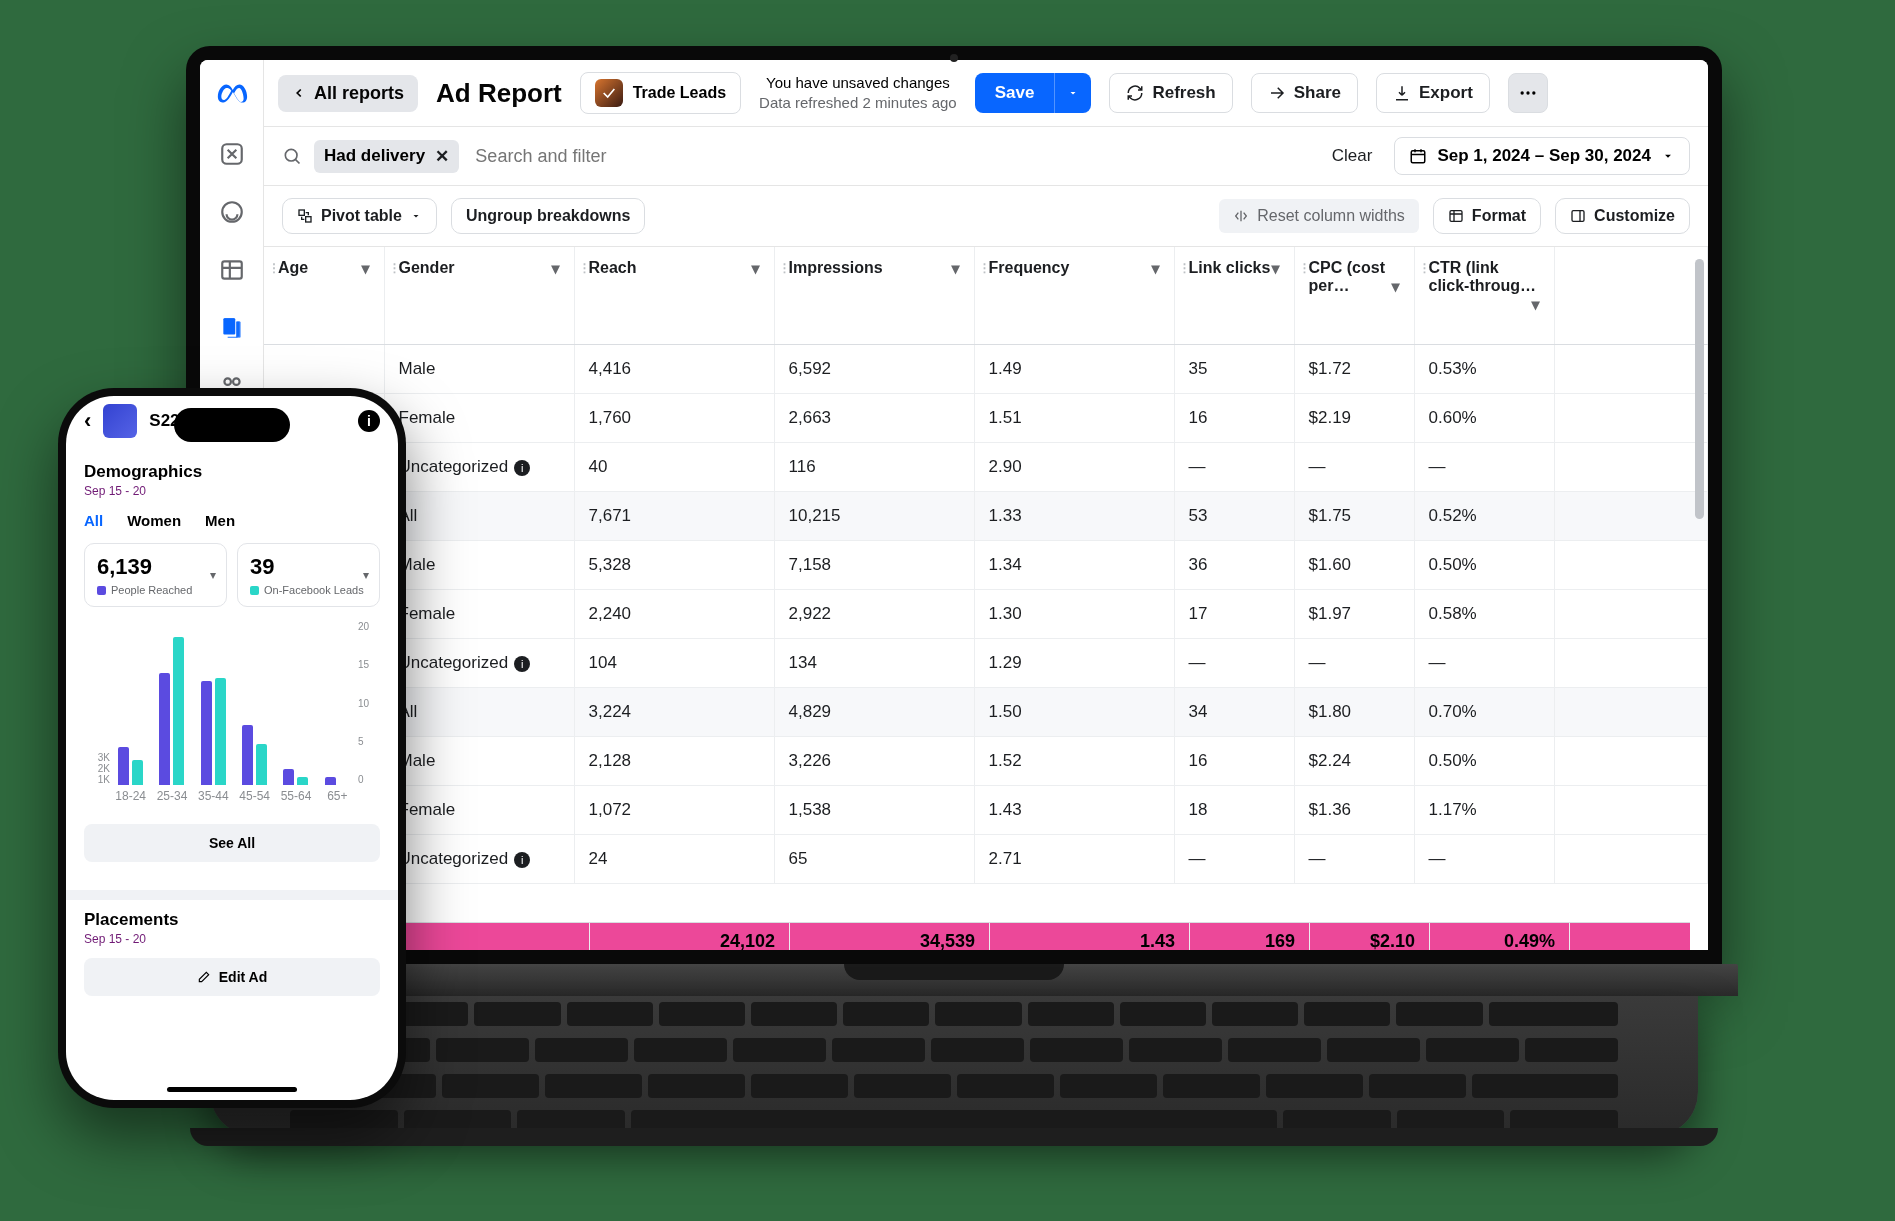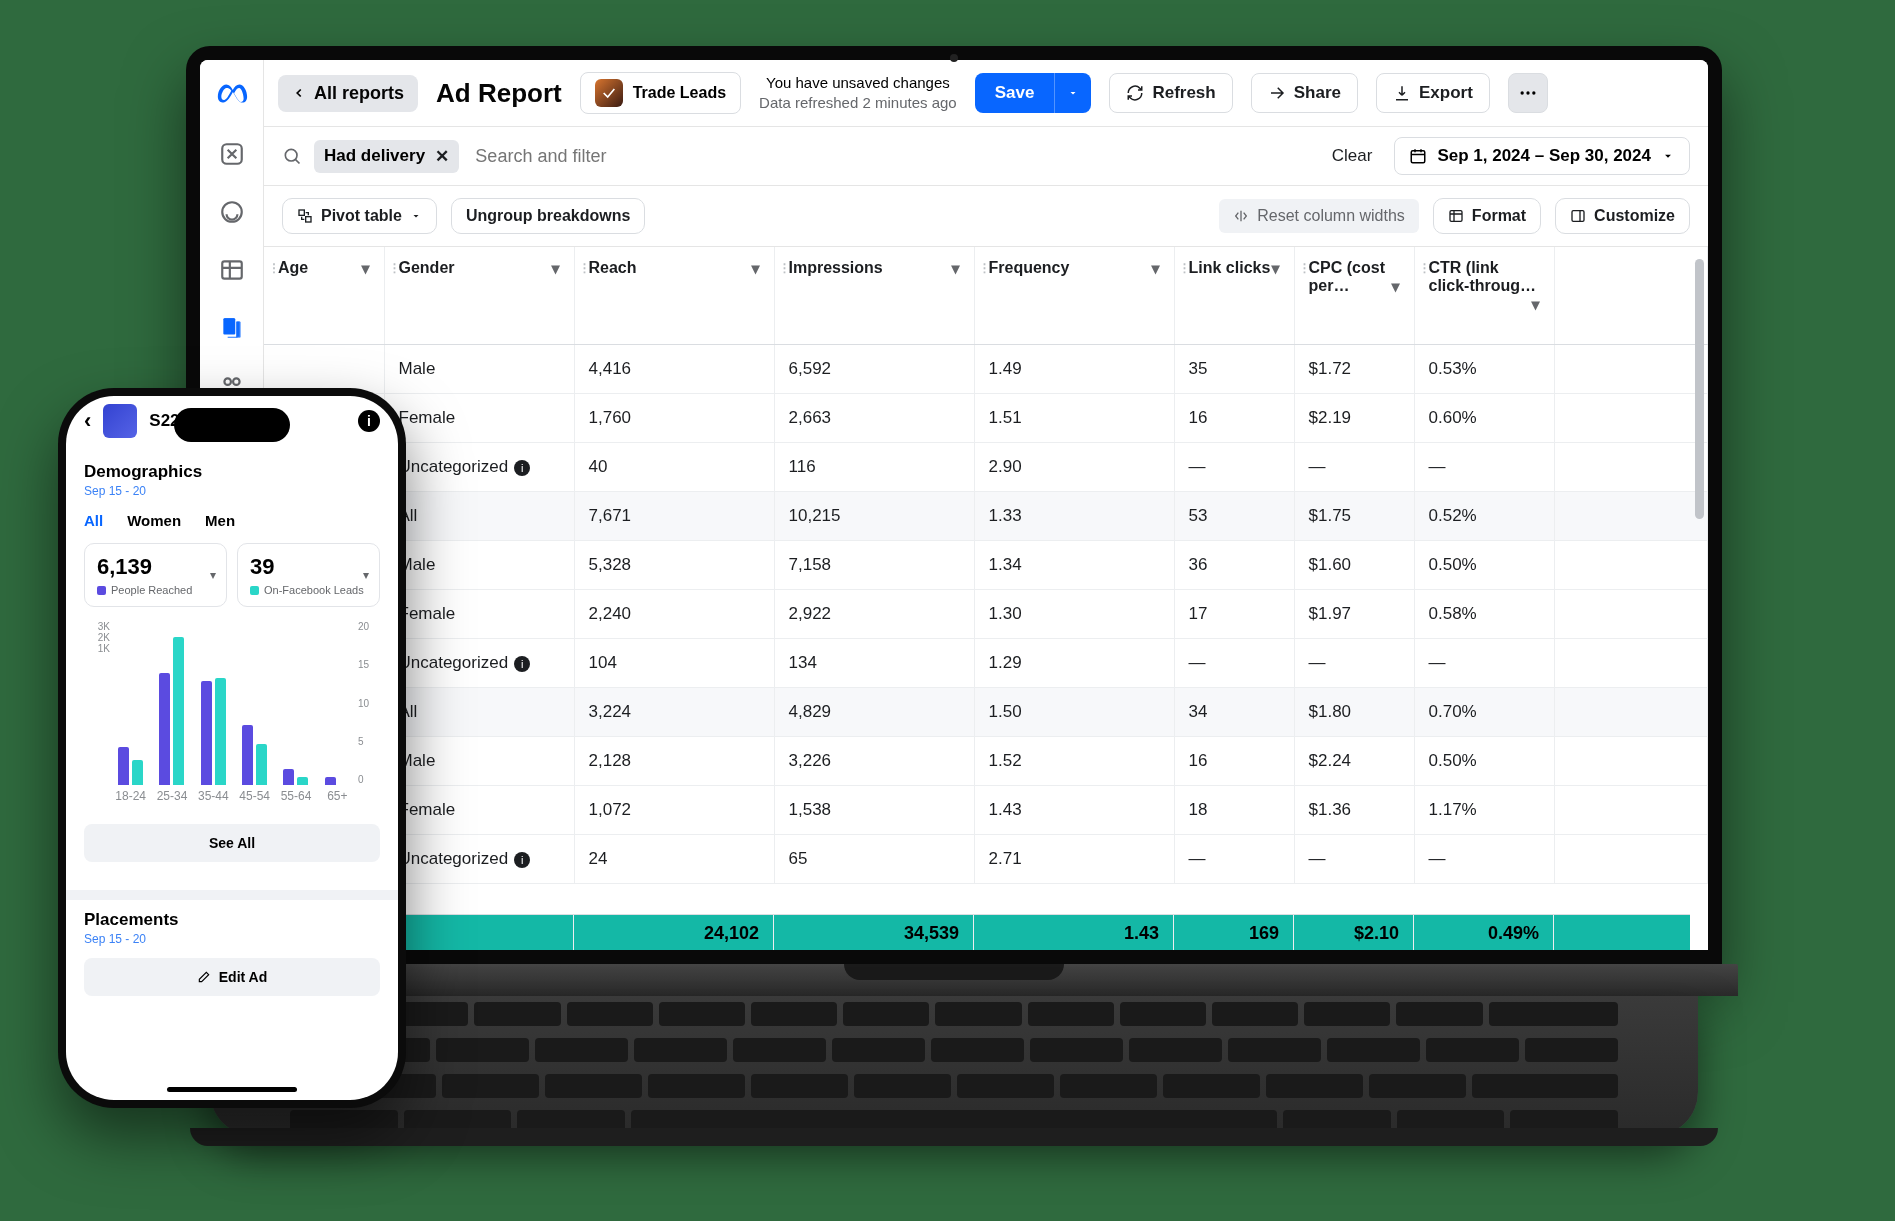--- a/index.html
+++ b/index.html
@@ -100,21 +100,21 @@
     cursor:pointer;
   }
   .report th .caret-d{float:right;color:#65676b;}
   .report th .grip{position:absolute;left:4px;top:14px;color:#bcc0c4;font-size:12px;}
   .report td{
     padding:14px 14px;border-bottom:1px solid #eceef0;border-right:1px solid #eceef0;
     white-space:nowrap;
   }
   tr.group td{background:#f7f8fa;}
   .info-ic{display:inline-block;width:16px;height:16px;border-radius:50%;background:#1c1e21;color:#fff;font-size:11px;line-height:16px;text-align:center;margin-left:6px;}
-  .totals-row{position:absolute;left:0;right:18px;bottom:0;height:36px;background:#14b8a6;border-top:1px solid #dadde1;display:flex;font-weight:800;font-size:18px;}
+  .totals-row{position:absolute;left:16px;right:18px;bottom:0;height:28px;background:#ec4899;border-top:1px solid #dadde1;display:flex;font-weight:800;font-size:18px;}
   .totals-row div{padding:8px 14px;text-align:right;border-right:1px solid #eceef0;}
   .scroll-thumb{position:absolute;right:4px;top:12px;width:9px;height:260px;background:#c1c4c9;border-radius:5px;}
 
   
   .c-age{width:120px;} .c-gender{width:190px;} .c-reach{width:200px;}
   .c-impr{width:200px;} .c-freq{width:200px;} .c-link{width:120px;}
   .c-cpc{width:120px;} .c-ctr{width:140px;} .c-pad{width:auto;}
 
   
   .phone{
@@ -126,32 +126,32 @@
   .dynamic-island{position:absolute;top:12px;left:50%;transform:translateX(-50%);width:116px;height:34px;background:#000;border-radius:20px;z-index:5;}
   .phone-statusbar{display:flex;justify-content:space-between;align-items:center;padding:18px 26px 6px;font-size:17px;font-weight:700;}
   .phone-statusbar .right{display:flex;gap:6px;align-items:center;font-size:15px;}
   .phone-nav{display:flex;align-items:center;gap:12px;padding:8px 18px 14px;}
   .phone-nav .back{font-size:22px;font-weight:600;cursor:pointer;}
   .phone-nav .thumb{width:34px;height:34px;border-radius:6px;background:linear-gradient(135deg,#3343d1,#5563e6);}
   .phone-nav .t{font-weight:700;font-size:17px;flex:1;}
   .phone-nav .info{width:22px;height:22px;border-radius:50%;background:#000;color:#fff;display:flex;align-items:center;justify-content:center;font-size:14px;font-weight:800;cursor:pointer;}
   .ph-section{padding:10px 18px;}
   .ph-h{font-weight:800;font-size:17px;}
-  .ph-sub{font-size:12px;color:#3b82f6;margin-top:2px;}
+  .ph-sub{font-size:12px;color:#701a75;margin-top:2px;}
   .ph-tabs{display:flex;gap:24px;margin-top:14px;font-size:15px;font-weight:600;}
   .ph-tabs .active{color:#0866ff;}
   .ph-tabs span{cursor:pointer;}
   .ph-metrics{display:flex;gap:10px;margin-top:14px;}
   .ph-card{flex:1;border:1px solid #e2e4e8;border-radius:10px;padding:10px 12px;position:relative;cursor:pointer;}
   .ph-card .v{font-size:22px;font-weight:800;}
   .ph-card .l{font-size:11px;color:#65676b;display:flex;align-items:center;gap:5px;margin-top:4px;}
   .ph-card .dot{width:9px;height:9px;border-radius:2px;}
   .ph-card .chev{position:absolute;right:10px;top:50%;transform:translateY(-50%);color:#65676b;font-size:12px;}
   .ph-chart{position:relative;height:190px;margin-top:14px;}
-  .ph-chart .yax{position:absolute;left:0;top:0;bottom:26px;width:26px;display:flex;flex-direction:column;justify-content:flex-start;font-size:10px;color:#8a8d91;text-align:right;}
+  .ph-chart .yax{position:absolute;left:0;top:0;bottom:26px;width:26px;display:flex;flex-direction:column;justify-content:flex-end;font-size:10px;color:#8a8d91;text-align:right;}
   .ph-chart .yax2{position:absolute;right:0;top:0;bottom:26px;width:22px;display:flex;flex-direction:column;justify-content:space-between;font-size:10px;color:#8a8d91;text-align:left;}
   .ph-chart .bars{position:absolute;left:30px;right:26px;bottom:26px;top:0;display:flex;align-items:flex-end;gap:8px;}
   .ph-chart .grp{flex:1;display:flex;gap:3px;align-items:flex-end;justify-content:center;}
   .ph-chart .b1{width:11px;background:#5b4be0;border-radius:2px 2px 0 0;}
   .ph-chart .b2{width:11px;background:#2ad6c8;border-radius:2px 2px 0 0;}
   .ph-chart .xax{position:absolute;left:30px;right:26px;bottom:8px;display:flex;font-size:12px;color:#8a8d91;gap:8px;}
   .ph-chart .xax span{flex:1;text-align:center;}
   .ph-cta{display:block;width:100%;background:#f0f2f5;border:none;border-radius:8px;padding:11px;font-weight:700;font-size:14px;margin-top:13px;cursor:pointer;}
   .ph-hr{height:10px;background:#f0f2f5;margin-top:18px;}
   .ph-edit-btn{display:flex;align-items:center;justify-content:center;gap:8px;width:calc(100% - 0px);background:#f0f2f5;border:none;border-radius:8px;padding:11px;font-weight:700;font-size:14px;margin-top:12px;cursor:pointer;}

